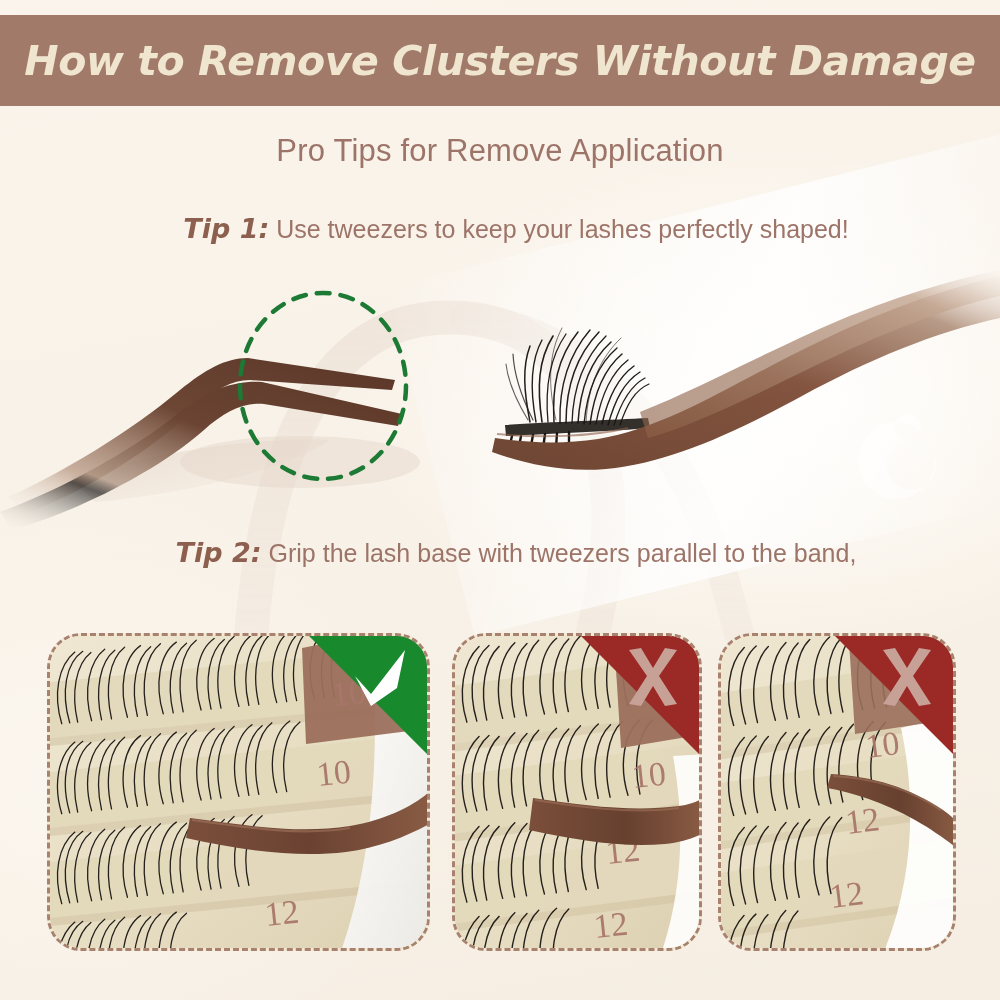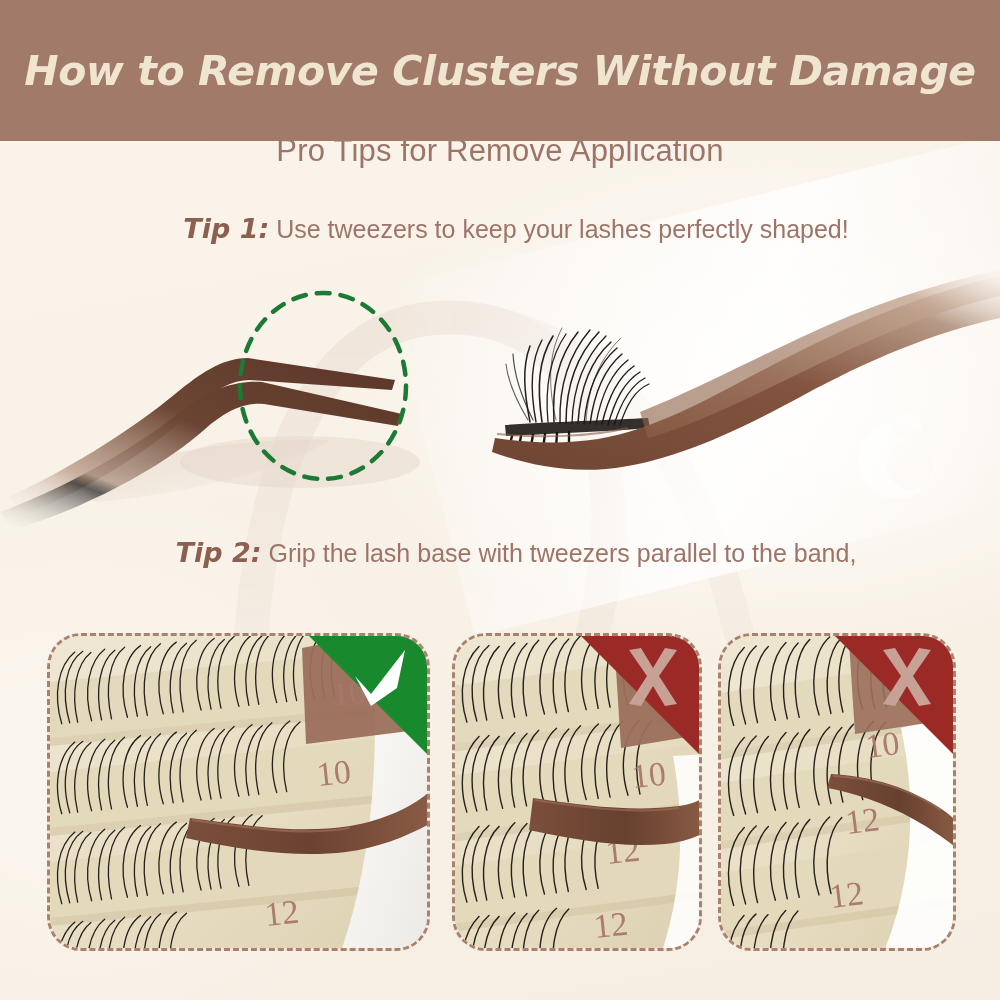--- a/index.html
+++ b/index.html
@@ -42,22 +42,22 @@
     position:absolute;
     right:-180px; top:190px;
     width:760px; height:360px;
     background:linear-gradient(118deg, rgba(255,255,255,0) 0%, rgba(255,255,255,.85) 45%, rgba(255,255,255,0) 78%);
     transform:rotate(-14deg);
     pointer-events:none;
   }
 
   
   #header {
-    position:absolute; left:0; top:0;
-    width:1000px; height:141px;
+    position:absolute; left:0; top:15px;
+    width:1000px; height:91px;
     background:#a17a69;
     display:flex; align-items:center; justify-content:center;
     z-index:6;
   }
   #header h1 {
     font-family:"DejaVu Sans", sans-serif;
     font-size:41px;
     font-weight:700;
     font-style:italic;
     letter-spacing:-.4px;

